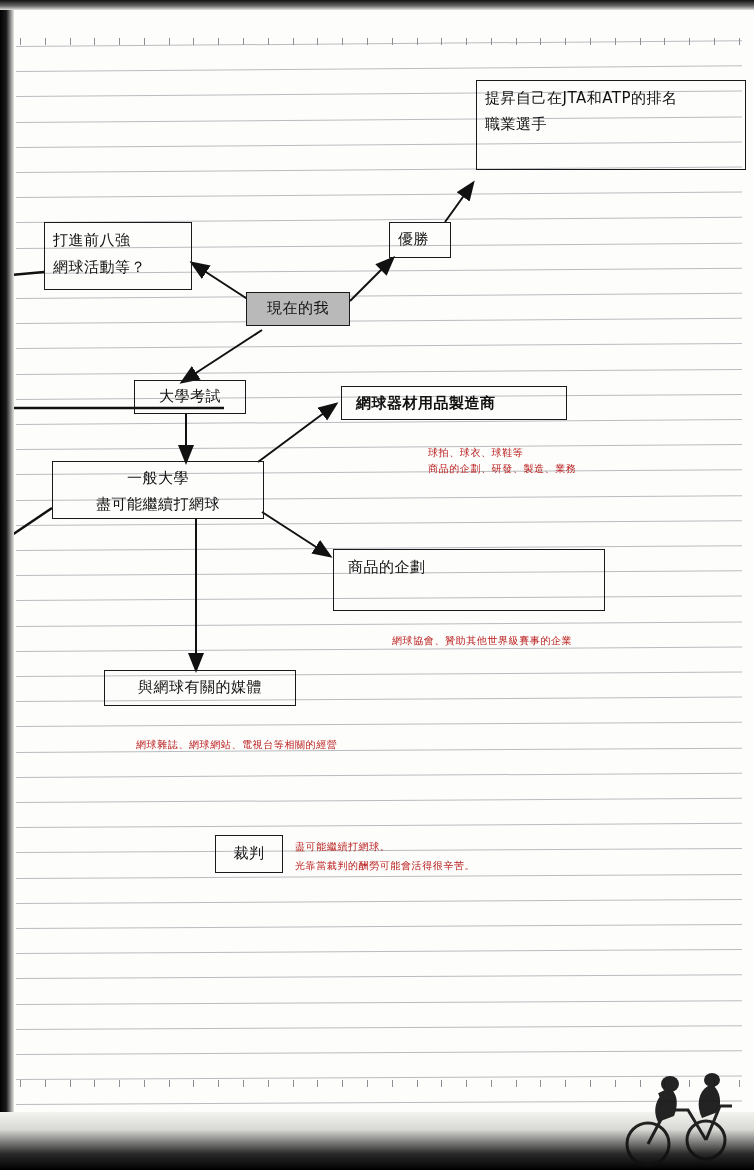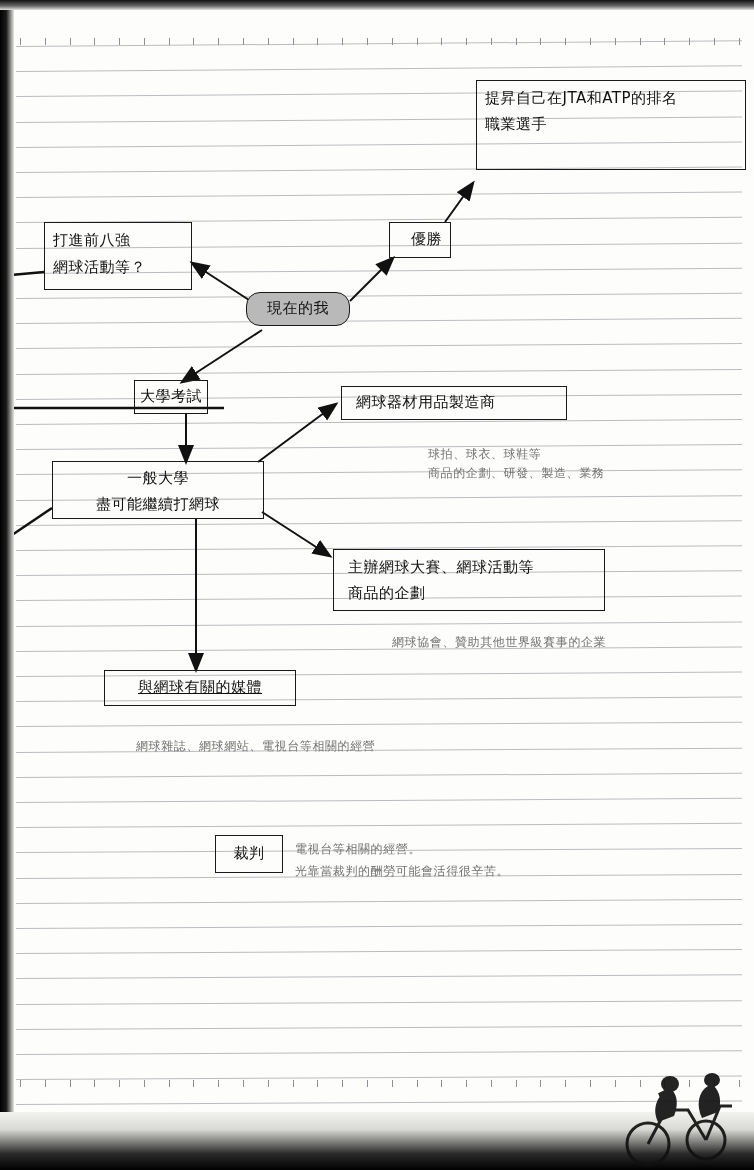--- a/index.html
+++ b/index.html
@@ -76,27 +76,26 @@
     font-size: 15px;
     line-height: 1.55;
     color: #111;
     letter-spacing: 0.5px;
     white-space: nowrap;
   }
   .box.filled {
     background: #b9b9b9;
     text-align: center;
     padding: 13px 14px;
-    border-radius: 14px;
   }
   .free {
     position: absolute;
-    font-size: 12px;
+    font-size: 10px;
     line-height: 1.6;
-    color: #737373;
+    color: #b91c1c;
     letter-spacing: 0.6px;
     white-space: nowrap;
   }
   .note-line { display: block; }
 
   svg.arrows {
     position: absolute;
     left: 0; top: 0;
     width: 754px; height: 1170px;
     pointer-events: none;
@@ -269,47 +268,46 @@
   <div class="box" style="left:476px; top:80px; width:270px; height:90px; line-height:1.75;">
     <span class="note-line">提昇自己在JTA和ATP的排名</span>
     <span class="note-line">職業選手</span>
   </div>
 
   <div class="box" style="left:44px; top:222px; width:148px; height:68px; line-height:1.8;font-family:Liberation Serif, serif;">
     <span class="note-line">打進前八強</span>
     <span class="note-line">網球活動等？</span>
   </div>
 
-  <div class="box" style="left:389px; top:222px; width:62px; height:36px; display:flex; align-items:center; justify-content:flex-end;">
+  <div class="box" style="left:389px; top:222px; width:62px; height:36px; display:flex; align-items:center; justify-content:flex-start;">
     <span>優勝</span>
   </div>
 
   <div class="box filled" style="left:246px; top:292px; width:104px; height:34px; display:flex; align-items:center; justify-content:center;">
     <span>現在的我</span>
   </div>
 
-  <div class="box" style="left:134px; top:380px; width:74px; height:34px; display:flex; align-items:center; justify-content:center;">
+  <div class="box" style="left:134px; top:380px; width:112px; height:34px; display:flex; align-items:center; justify-content:center;">
     <span>大學考試</span>
   </div>
 
   <div class="box" style="left:52px; top:461px; width:212px; height:58px; line-height:1.7; text-align:center;">
     <span class="note-line">一般大學</span>
     <span class="note-line">盡可能繼續打網球</span>
   </div>
 
-  <div class="box" style="left:341px; top:386px; width:226px; height:34px; display:flex; align-items:flex-start; padding-left:14px;">
+  <div class="box" style="left:341px; top:386px; width:226px; height:34px; display:flex; align-items:flex-end; padding-left:14px;font-weight:bold;">
     <span>網球器材用品製造商</span>
   </div>
 
   <div class="box" style="left:333px; top:549px; width:272px; height:62px; line-height:1.75; padding-left:14px;">
-    <span class="note-line">主辦網球大賽、網球活動等</span>
     <span class="note-line">商品的企劃</span>
   </div>
 
-  <div class="box" style="left:104px; top:670px; width:192px; height:36px; display:flex; align-items:center; justify-content:center;text-decoration:underline;">
+  <div class="box" style="left:104px; top:670px; width:192px; height:36px; display:flex; align-items:center; justify-content:center;">
     <span>與網球有關的媒體</span>
   </div>
 
   <div class="box" style="left:215px; top:835px; width:68px; height:38px; display:flex; align-items:center; justify-content:center;">
     <span>裁判</span>
   </div>
 
   <div class="free" style="left:428px; top:445px;">
     <span class="note-line">球拍、球衣、球鞋等</span>
     <span class="note-line">商品的企劃、研發、製造、業務</span>
@@ -317,21 +315,21 @@
 
   <div class="free" style="left:136px; top:737px;">
     <span class="note-line">網球雜誌、網球網站、電視台等相關的經營</span>
   </div>
 
   <div class="free" style="left:392px; top:633px;">
     <span class="note-line">網球協會、贊助其他世界級賽事的企業</span>
   </div>
 
   <div class="free" style="left:295px; top:838px; line-height:1.85;">
-    <span class="note-line">電視台等相關的經營。</span>
+    <span class="note-line">盡可能繼續打網球。</span>
     <span class="note-line">光靠當裁判的酬勞可能會活得很辛苦。</span>
   </div>
 
   <div class="scan-edge-left"></div>
   <div class="scan-edge-top"></div>
   <div class="scan-edge-bottom"></div>
 
   <svg class="watermark" viewBox="0 0 140 120">
     <g fill="#111111" opacity="0.92">
       <circle cx="40" cy="96" r="21" fill="none" stroke="#111" stroke-width="3"></circle>

